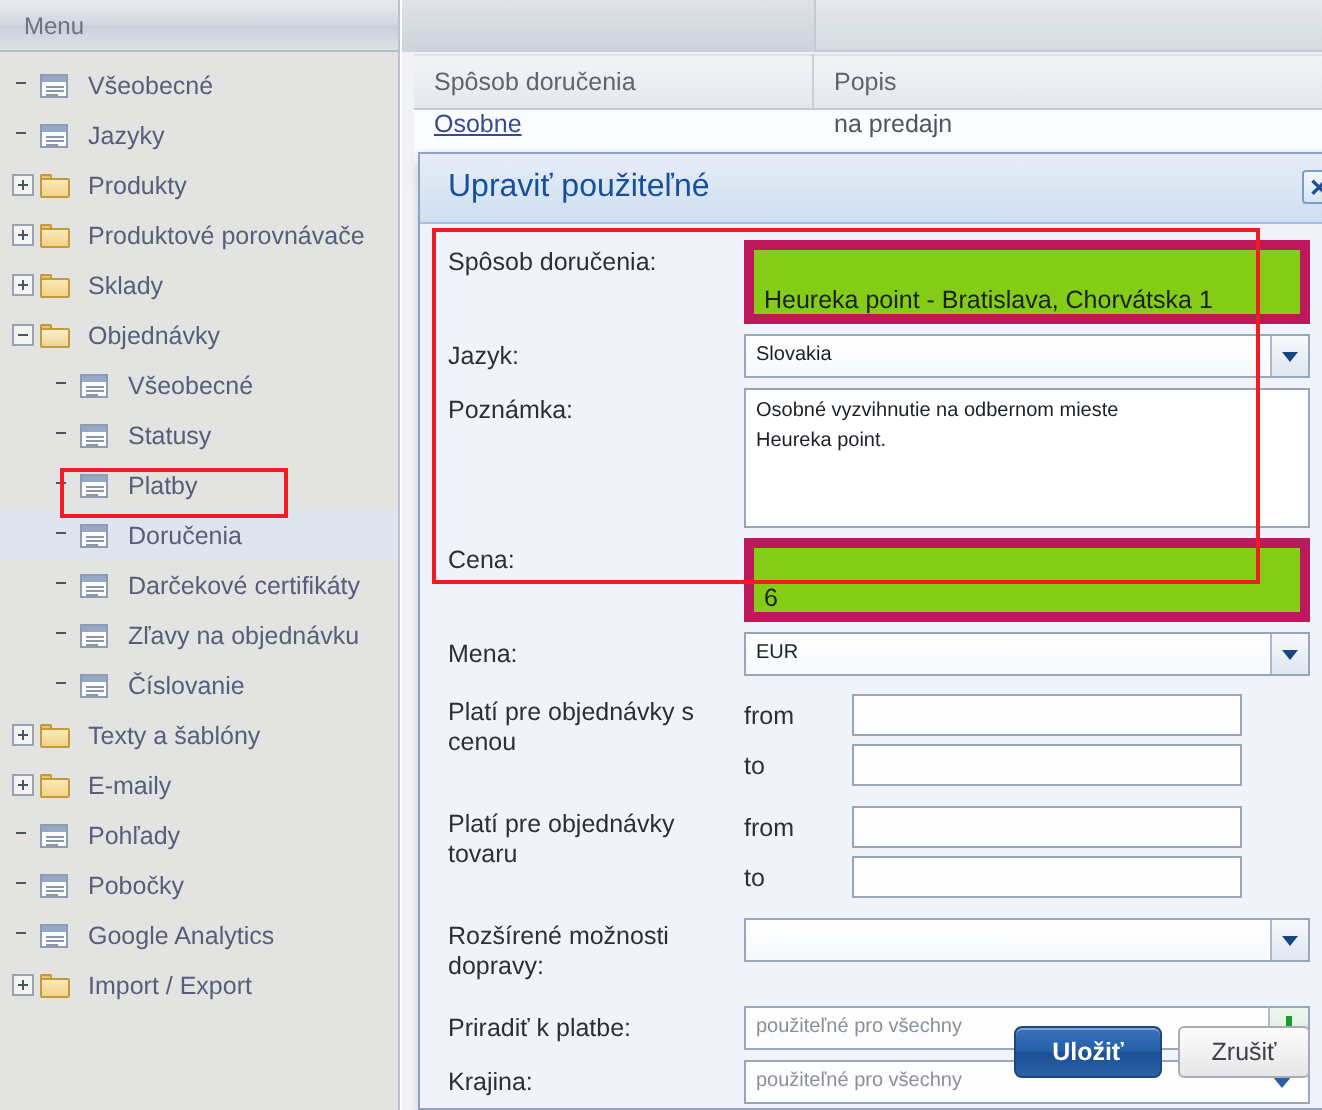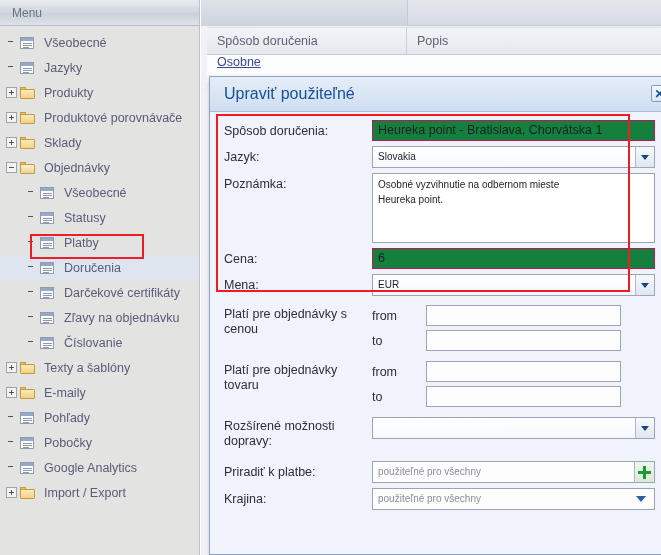--- a/index.html
+++ b/index.html
@@ -176,25 +176,25 @@
   }
   .flabel {
     width: 148px; flex: 0 0 148px;
     color: #2a2f38; font-size: 12.5px; line-height: 15px;
     padding-top: 4px;
   }
   .fctl { flex: 1 1 auto; position: relative; }
 
   .txtin {
     width: 100%; height: 21px;
-    border: 1px solid #be185d;
-    background: #15803d;
+    border: 5px solid #be185d;
+    background: #84cc16;
     font-family: "Liberation Sans", sans-serif;
     font-size: 12.5px; color: #1b1f27;
-    padding: 0 5px; line-height: 19px;
+    padding: 16px 5px; line-height: 19px;
   }
 
   .sel {
     width: 100%; height: 22px;
     border: 1px solid #9aa6b8;
     background: linear-gradient(to bottom, #ffffff, #f6f8fb);
     font-size: 10px; color: #1b1f27;
     padding: 0 24px 0 5px; line-height: 20px;
     position: relative; white-space: nowrap; overflow: hidden;
   }
@@ -284,20 +284,21 @@
 
   <div id="grid">
     <div id="grid-head">
       <div class="grid-th c1">Spôsob doručenia</div>
       <div class="grid-th c2">Popis</div>
     </div>
     <div id="grid-row">
       <div class="grid-td c1">
           <span>Osobne</span>
         </div>
+      <div class="grid-td c2">na predajn</div>
     </div>
   </div>
 
   <div id="menu-panel">
     <div id="menu-header">
       <div id="menu-header-strip"></div>
       <div id="menu-header-title">Menu</div>
     </div>
     <div id="menu-tree">
         <div class="tree-row indent-1">
@@ -630,19 +631,23 @@
         <div class="fctl">
           <div class="sel flat">
             <span class="ph">použiteľné pro všechny</span>
             <span class="arrowbox">
                 <span class="chev"></span>
               </span>
           </div>
         </div>
       </div>
 
+      <div id="btnbar">
+        <div class="btn-primary">Uložiť</div>
+        <div class="btn-secondary">Zrušiť</div>
+      </div>
 
     </div>
   </div>
 
   <div id="annot-form"></div>
 
 </div>
 
 </body></html>

